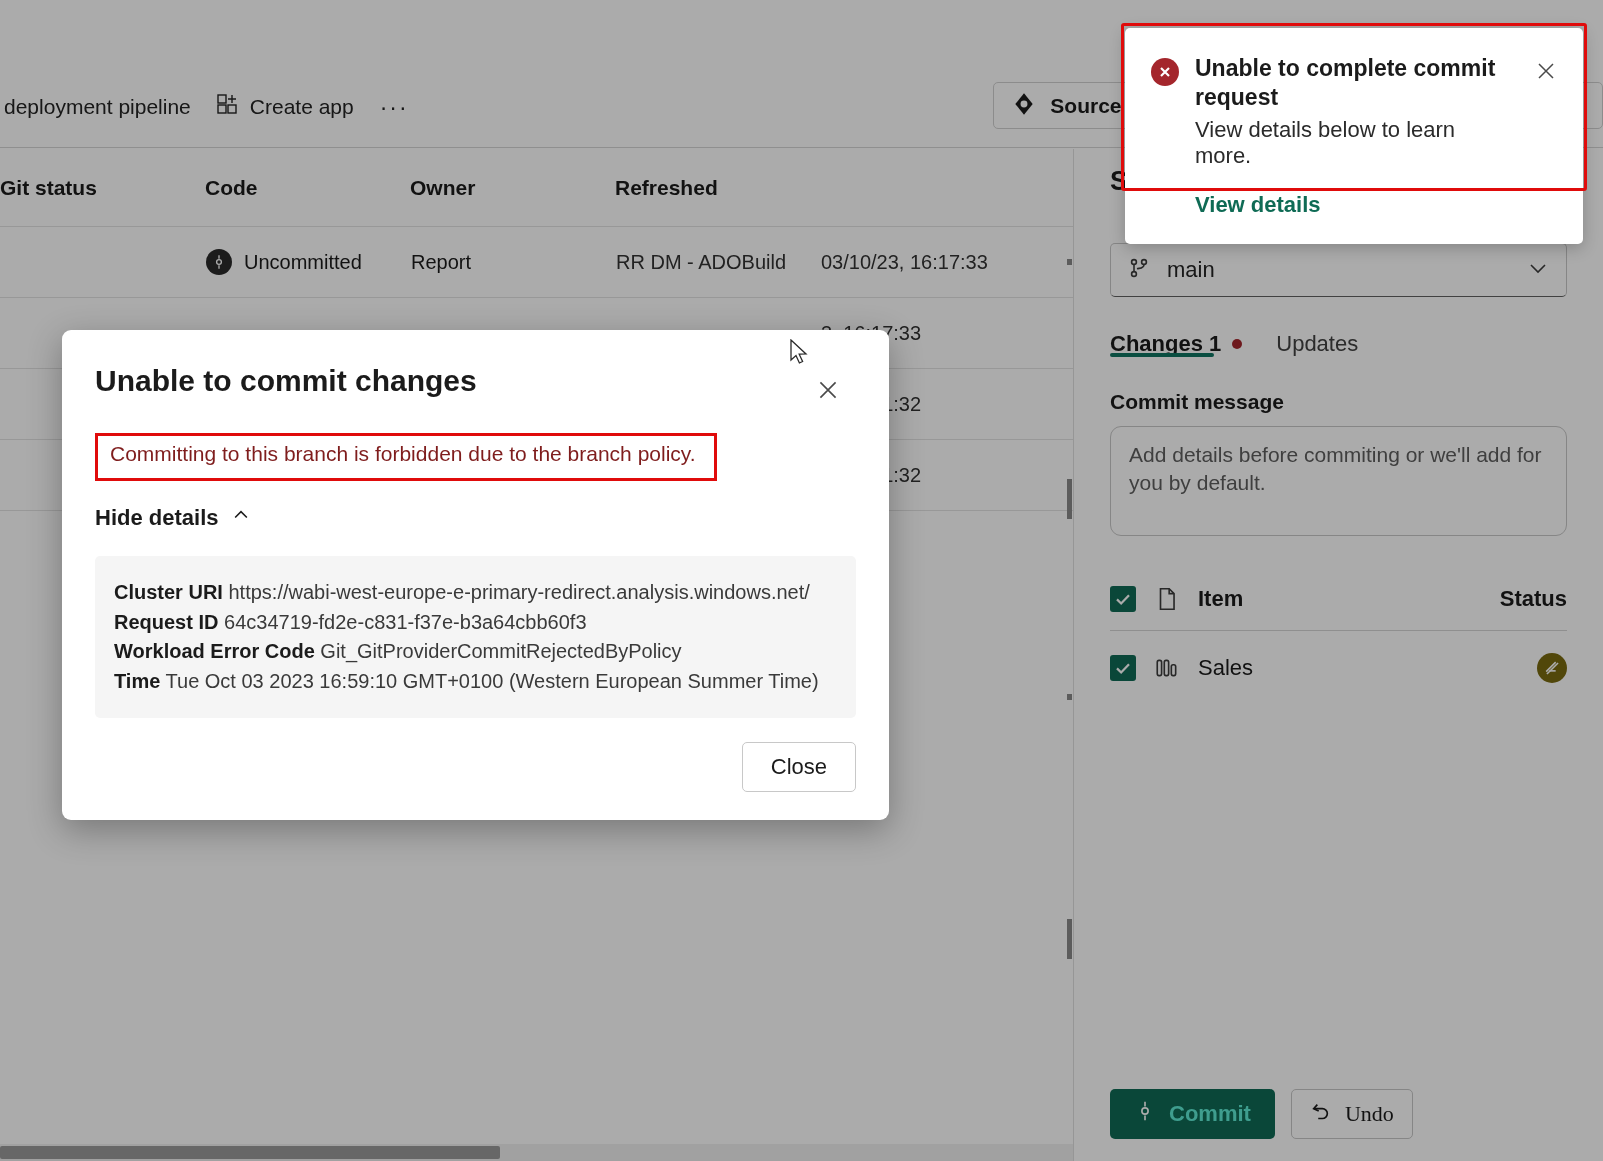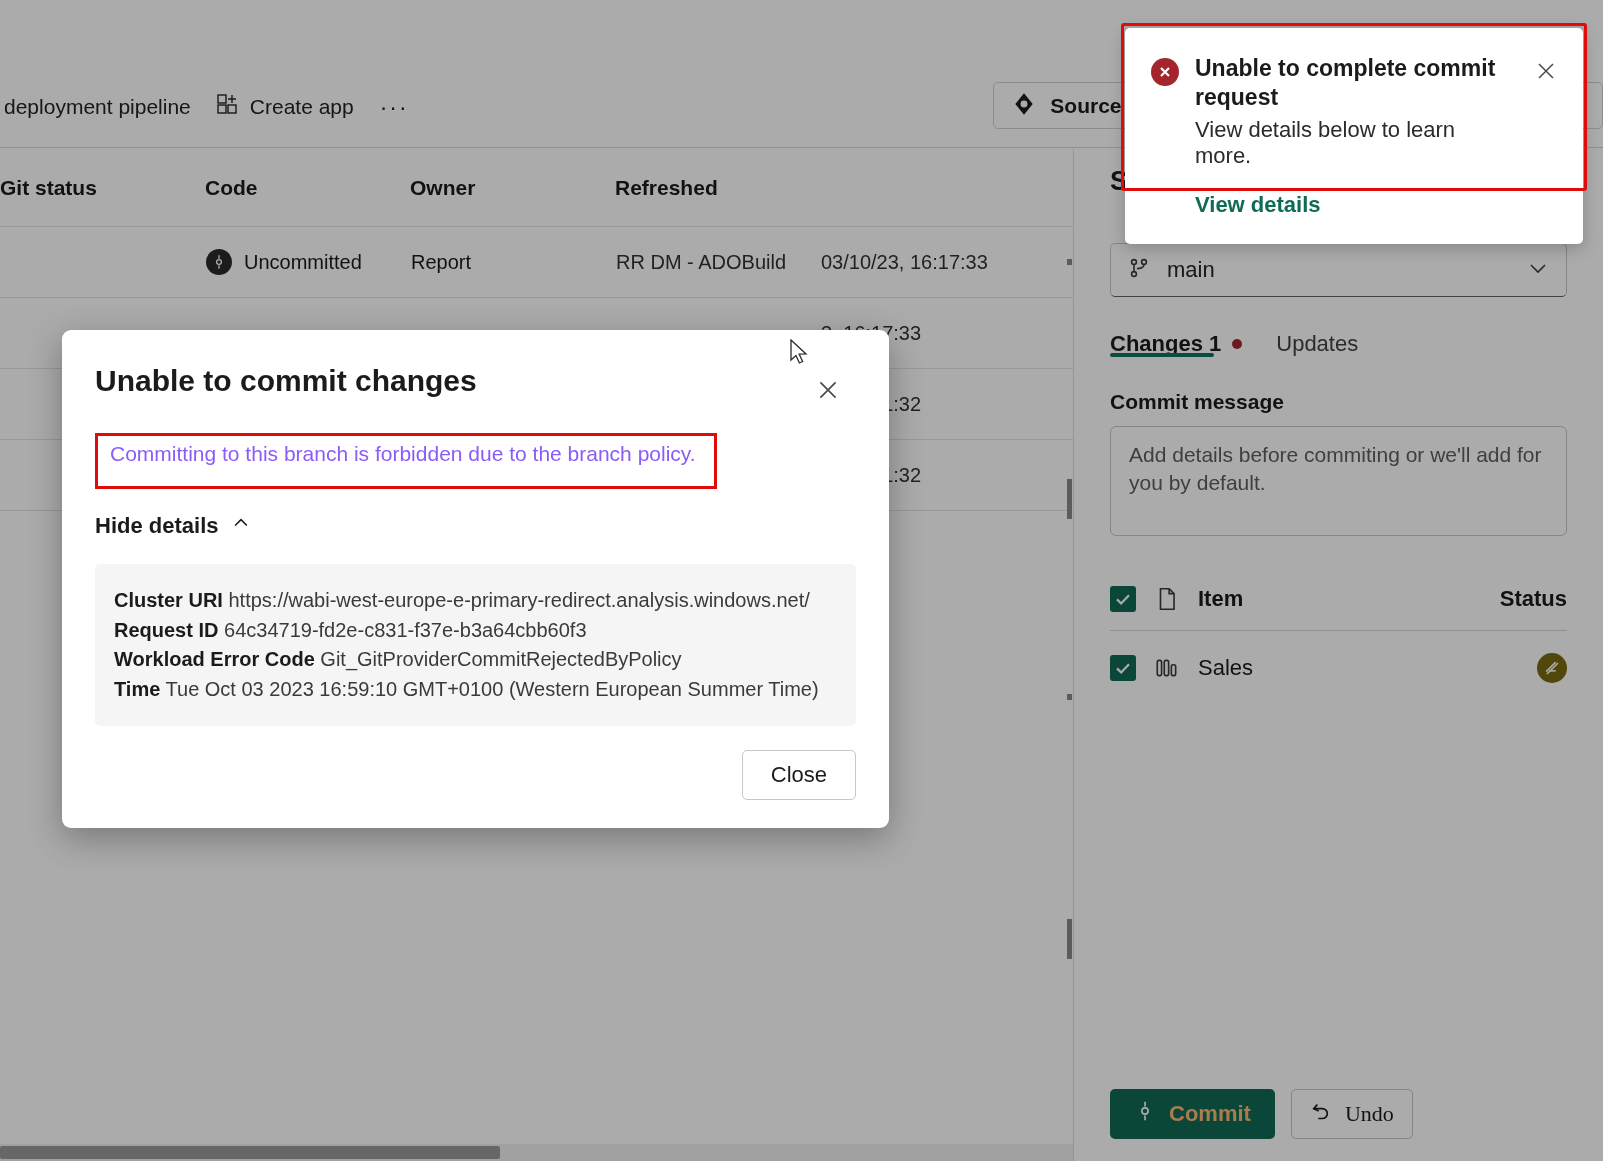--- a/index.html
+++ b/index.html
@@ -146,21 +146,21 @@
     height: 4px; background: #107561; border-radius: 2px;
   }
   .reddot { width: 10px; height: 10px; border-radius: 50%; background: #a4262c; display:inline-block; }
 
   .cm-label {
     margin: 33px 36px 0 36px;
     font-size: 21px; font-weight: 700; color: #1b1b1b;
   }
   .cm-box {
     margin: 12px 36px 0 36px; height: 110px;
-    border: 1px solid #c8c8c8; border-radius: 6px; background: #fff;
+    border: 1px solid #c8c8c8; border-radius: 11px; background: #fff;
     padding: 14px 18px;
   }
   .cm-box .ph { font-size: 21px; color: #5e5e5e; line-height: 1.35; }
 
   .item-head {
     display: flex; align-items: center;
     margin: 50px 36px 0 36px; padding-bottom: 18px;
     border-bottom: 1px solid #d6d6d6;
   }
   .item-row {
@@ -179,21 +179,21 @@
   .status-dot {
     width: 30px; height: 30px; border-radius: 50%; background: #7a6a10;
     display:flex; align-items:center; justify-content:center;
   }
 
   .sc-footer {
     position: absolute; left: 0; right: 0; bottom: 22px;
     display: flex; gap: 16px; padding: 0 36px;
   }
   .btn-commit {
-    background: #0f6b55; color: #fdba74; border: none; border-radius: 5px;
+    background: #0f6b55; color: #5eead4; border: none; border-radius: 5px;
     height: 50px; padding: 0 24px; font-size: 22px; font-weight: 600;
     display:flex; align-items:center; gap: 13px; cursor:pointer;
     font-family: "Liberation Sans", sans-serif;
   }
   .btn-undo {
     background: #fff; color: #1b1b1b; border: 1px solid #c8c8c8; border-radius: 5px;
     height: 50px; padding: 0 18px; font-size: 22px;
     display:flex; align-items:center; gap: 13px; cursor:pointer;
     font-family: Liberation Serif, serif;
   }
@@ -207,22 +207,22 @@
     padding: 34px 33px 28px 33px;
   }
   .modal-head { display:flex; align-items:flex-start; }
   .modal-title { font-size: 30px; font-weight: 700; color: #1b1b1b; flex: 1; }
   .modal-close {
     width: 40px; height: 40px; display:flex; align-items:center; justify-content:center;
     cursor:pointer; color:#4a4a4a; margin-top: 6px; margin-right: 8px;
   }
   .err-msg {
     margin-top: 23px; display: inline-block;
-    font-size: 21px; color: #8b5cf6;
-    border: 3px solid #e00b0b; padding: 6px 12px 20px 12px;
+    font-size: 21px; color: #7f1d1d;
+    border: 3px solid #e00b0b; padding: 6px 12px 12px 12px;
     width: 622px;
   }
   .hide-details {
     margin-top: 24px; display:flex; align-items:center; gap: 13px;
     font-size: 22px; font-weight: 700; color:#1b1b1b; cursor: pointer;
     width: max-content;
   }
   .details-box {
     margin-top: 25px; background: #f5f5f5; border-radius: 5px;
     padding: 22px 20px 22px 19px;

